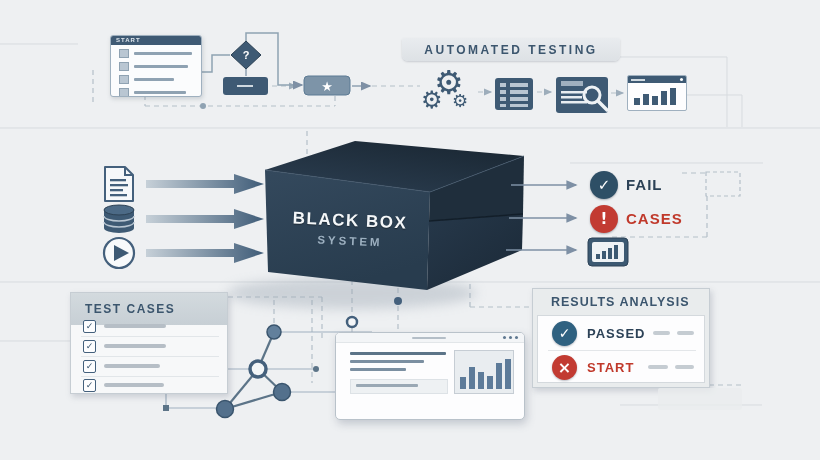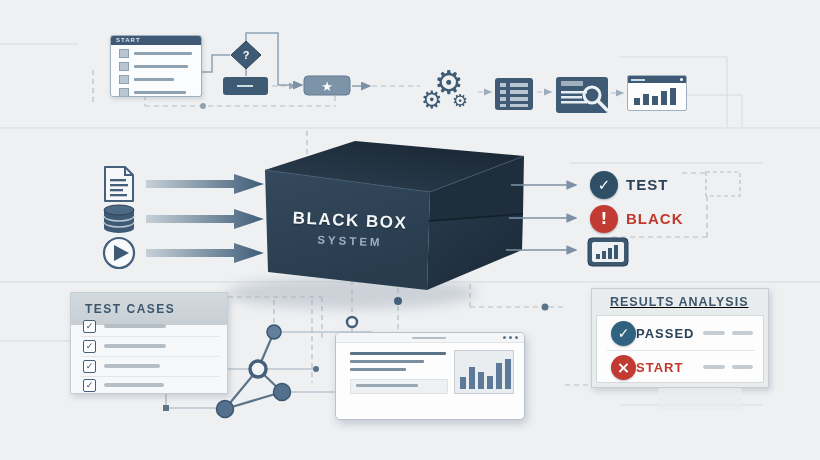--- a/index.html
+++ b/index.html
@@ -51,28 +51,28 @@
   .appdots{margin-left:auto;margin-right:6px;display:flex;gap:3px;}
   .appdots i{width:3px;height:3px;border-radius:50%;background:#5f7890;display:block;}
   .apphead{height:17px;background:#4d6d8d;color:#f2f6f9;display:flex;align-items:center;justify-content:center;
            font-size:10.5px;font-weight:bold;letter-spacing:1.5px;}
   .appbody{position:relative;height:58px;}
   .tline{position:absolute;height:3px;border-radius:1px;background:#5c7488;}
   .tbox{position:absolute;background:#eef1f3;border:1px solid #dde2e6;}
   .minichart{position:absolute;right:10px;top:7px;width:60px;height:44px;background:#e9edf0;
              border:1px solid #c6cdd4;display:flex;align-items:flex-end;gap:3px;padding:0 5px 4px 5px;box-sizing:border-box;}
   
-  .rapanel{left:591px;top:288px;width:176px;height:98px;background:#e9eced;border:1px solid #c6cdd3;
-           box-shadow:2px 3px 6px rgba(110,120,135,.28);text-decoration:underline;}
+  .rapanel{left:532px;top:288px;width:176px;height:98px;background:#e9eced;border:1px solid #c6cdd3;
+           box-shadow:2px 3px 6px rgba(110,120,135,.28);}
   .ra-title{padding:6px 0 4px 18px;font-size:12.5px;}
   .ra-body{position:absolute;left:4px;right:4px;top:26px;bottom:4px;background:#fdfdfe;border:1px solid #d4d9dd;}
   .ra-row{position:absolute;left:14px;right:10px;display:flex;align-items:center;height:30px;}
   .ra-circ{width:25px;height:25px;border-radius:50%;color:#fff;display:flex;align-items:center;justify-content:center;
            font-weight:bold;font-family:"DejaVu Sans",sans-serif;flex:none;box-shadow:0 1px 2px rgba(60,70,85,.35);}
-  .ra-lab{font-weight:bold;font-size:13px;letter-spacing:1px;width:62px;}
+  .ra-lab{font-weight:bold;font-size:13px;letter-spacing:1px;margin-left:10px;width:62px;}
   .dash{width:22px;height:4px;background:#c5ccd2;border-radius:2px;margin-left:7px;}
   .ghost{background:#e9ecee;opacity:.75;border-radius:2px;}
 </style>
 </head>
 <body>
 
 <div class="stage">
 
   <svg class="lines-svg" width="820" height="460" viewBox="0 0 820 460">
     <defs>
@@ -294,20 +294,23 @@
     <div class="wrow">
         <span class="wchk"></span>
         <span class="wbar" style="width:40px"></span>
       </div>
     <div class="wrow">
         <span class="wchk"></span>
         <span class="wbar" style="width:52px"></span>
       </div>
   </div>
 
+  <div class="ov badge" style="left:402px;top:38px;width:218px;height:23px;border-radius:3px 3px 6px 6px;">
+    <span class="lbl" style="letter-spacing:2.5px">AUTOMATED TESTING</span>
+  </div>
 
   <div class="gear" style="left:434px;top:66px;font-size:33px;">⚙</div>
   <div class="gear" style="left:421px;top:88px;font-size:24px;">⚙</div>
   <div class="gear" style="left:452px;top:92px;font-size:18px;">⚙</div>
 
   <div class="ov" style="left:627px;top:75px;width:58px;height:34px;background:#fdfdfe;border:1px solid #9fb0bf;border-radius:2px;overflow:hidden;">
     <div style="height:7px;background:#3e5a74;display:flex;align-items:center;">
       <span style="width:14px;height:2px;background:#cfd9e0;margin-left:3px;"></span>
       <span style="width:3px;height:3px;border-radius:50%;background:#fff;margin-left:auto;margin-right:3px;"></span>
     </div>
@@ -319,23 +322,23 @@
         <span style="width:6px;background:#3e5a74;display:block;height:17px;flex:none;"></span>
       </div>
   </div>
 
 
 
   <div class="ov bb-title">BLACK BOX</div>
   <div class="ov bb-sub">SYSTEM</div>
 
   <div class="ov ocirc" style="left:590px;top:171px;background:#2e4f66;font-size:15px;">✓</div>
-  <div class="ov otext" style="left:626px;top:176px;color:#2c4257;">TEST</div>
+  <div class="ov otext" style="left:626px;top:176px;color:#2c4257;">FAIL</div>
   <div class="ov ocirc" style="left:590px;top:205px;background:#c23b32;font-size:15px;">!</div>
-  <div class="ov otext" style="left:626px;top:210px;color:#c0392b;">BLACK</div>
+  <div class="ov otext" style="left:626px;top:210px;color:#c0392b;">CASES</div>
 
   <div class="ov panel" style="left:70px;top:292px;width:156px;height:100px;">
     <div class="tc-head">
       <span class="lbl" style="letter-spacing:1.5px">TEST CASES</span>
     </div>
     <div class="tc-row" style="top:25px;">
       <span class="tc-chk">✓</span>
         <span class="tc-bar"></span>
     </div>
     <div class="tc-sep" style="top:43px;"></div>

